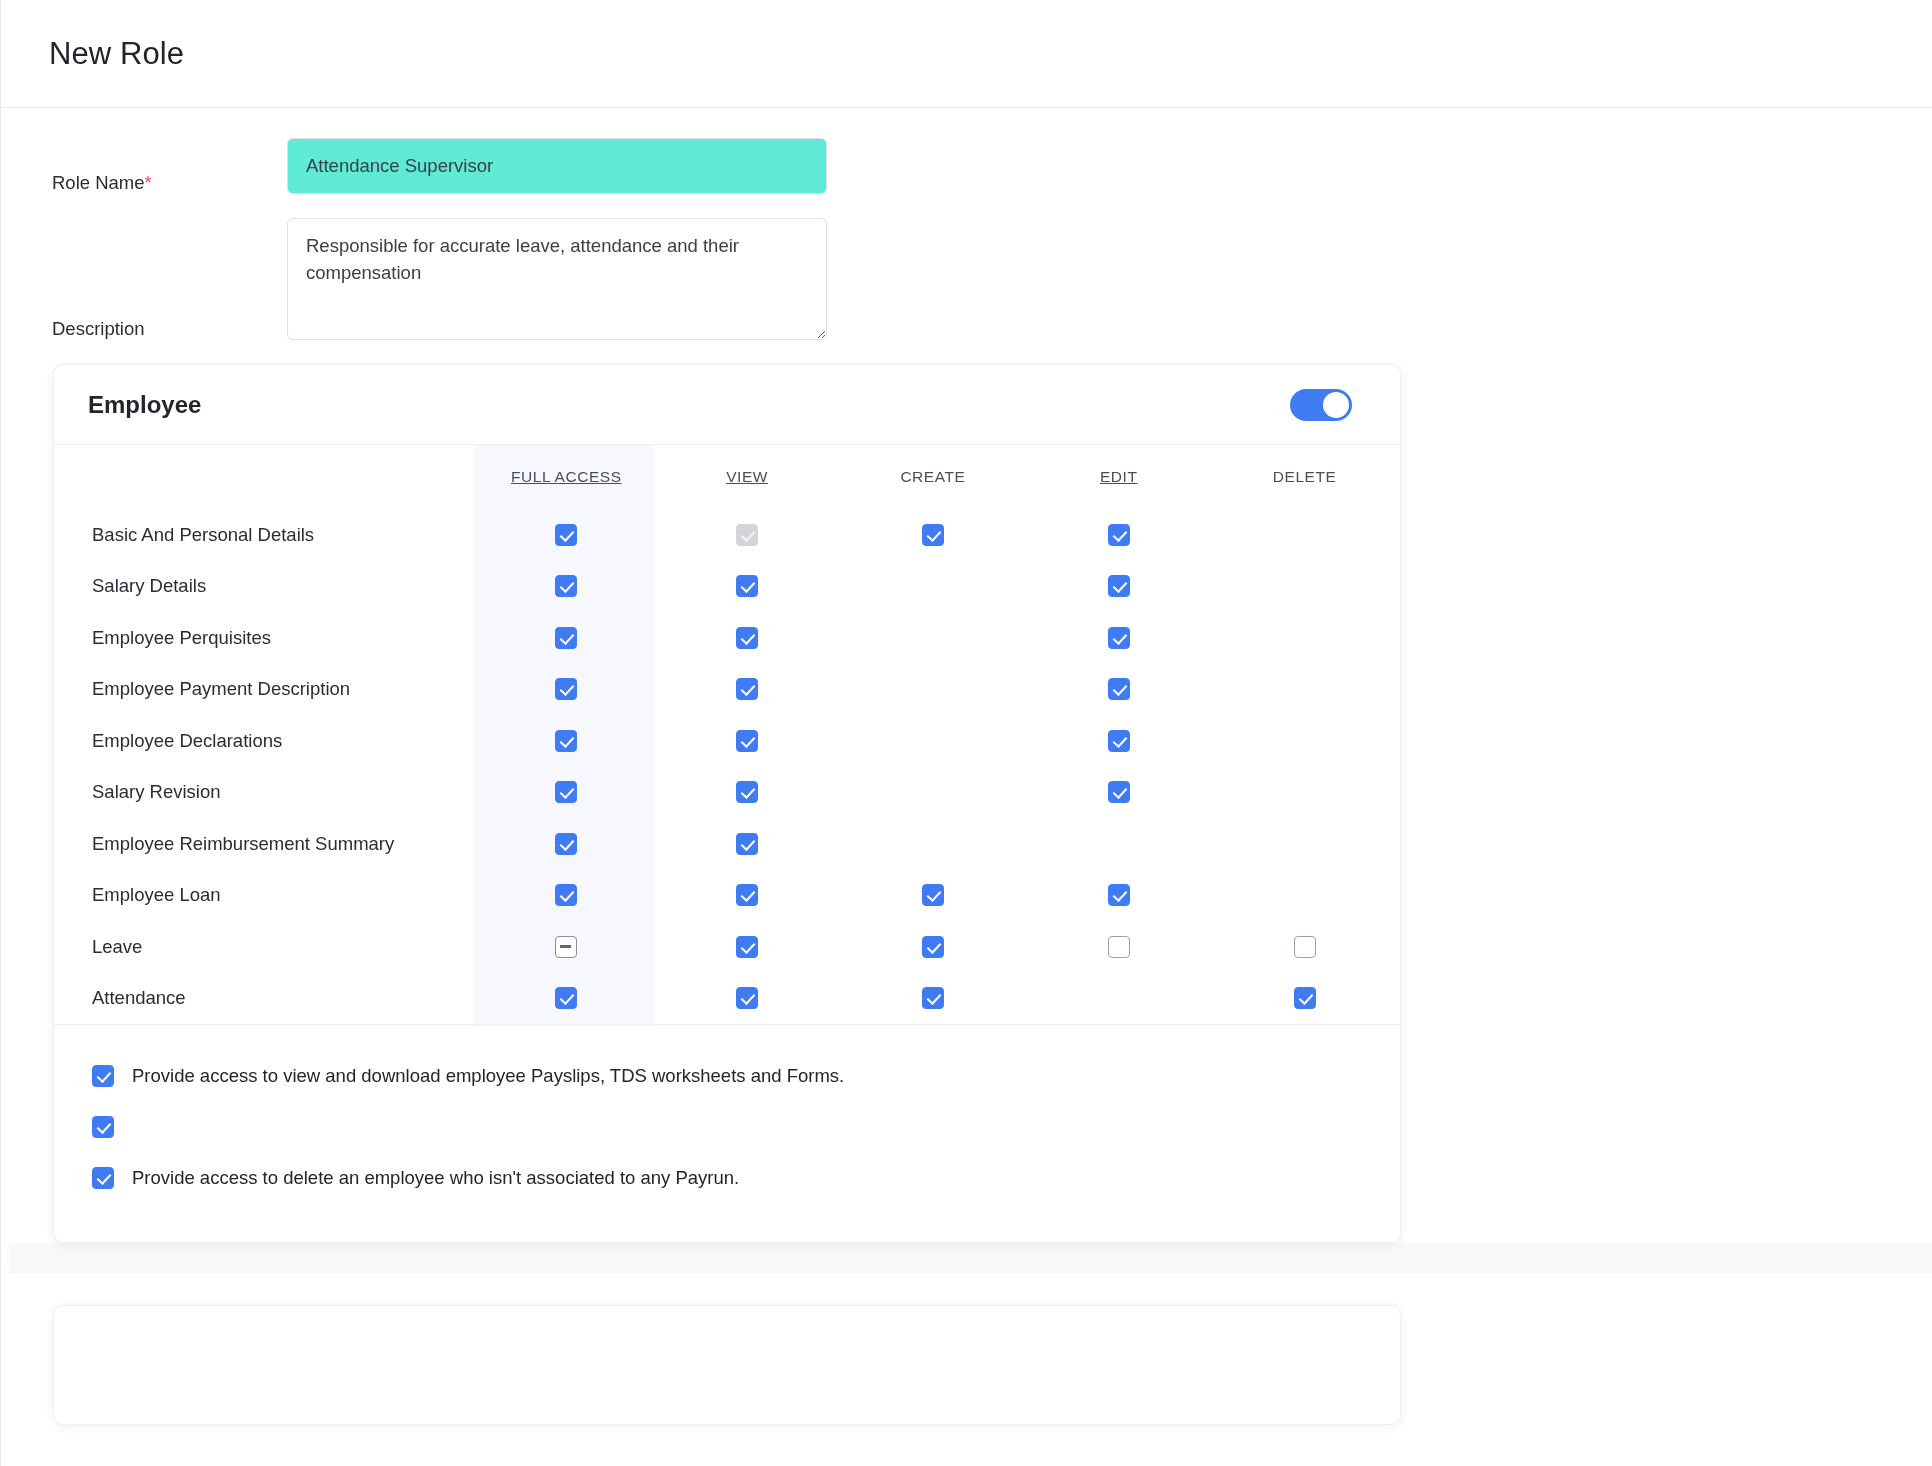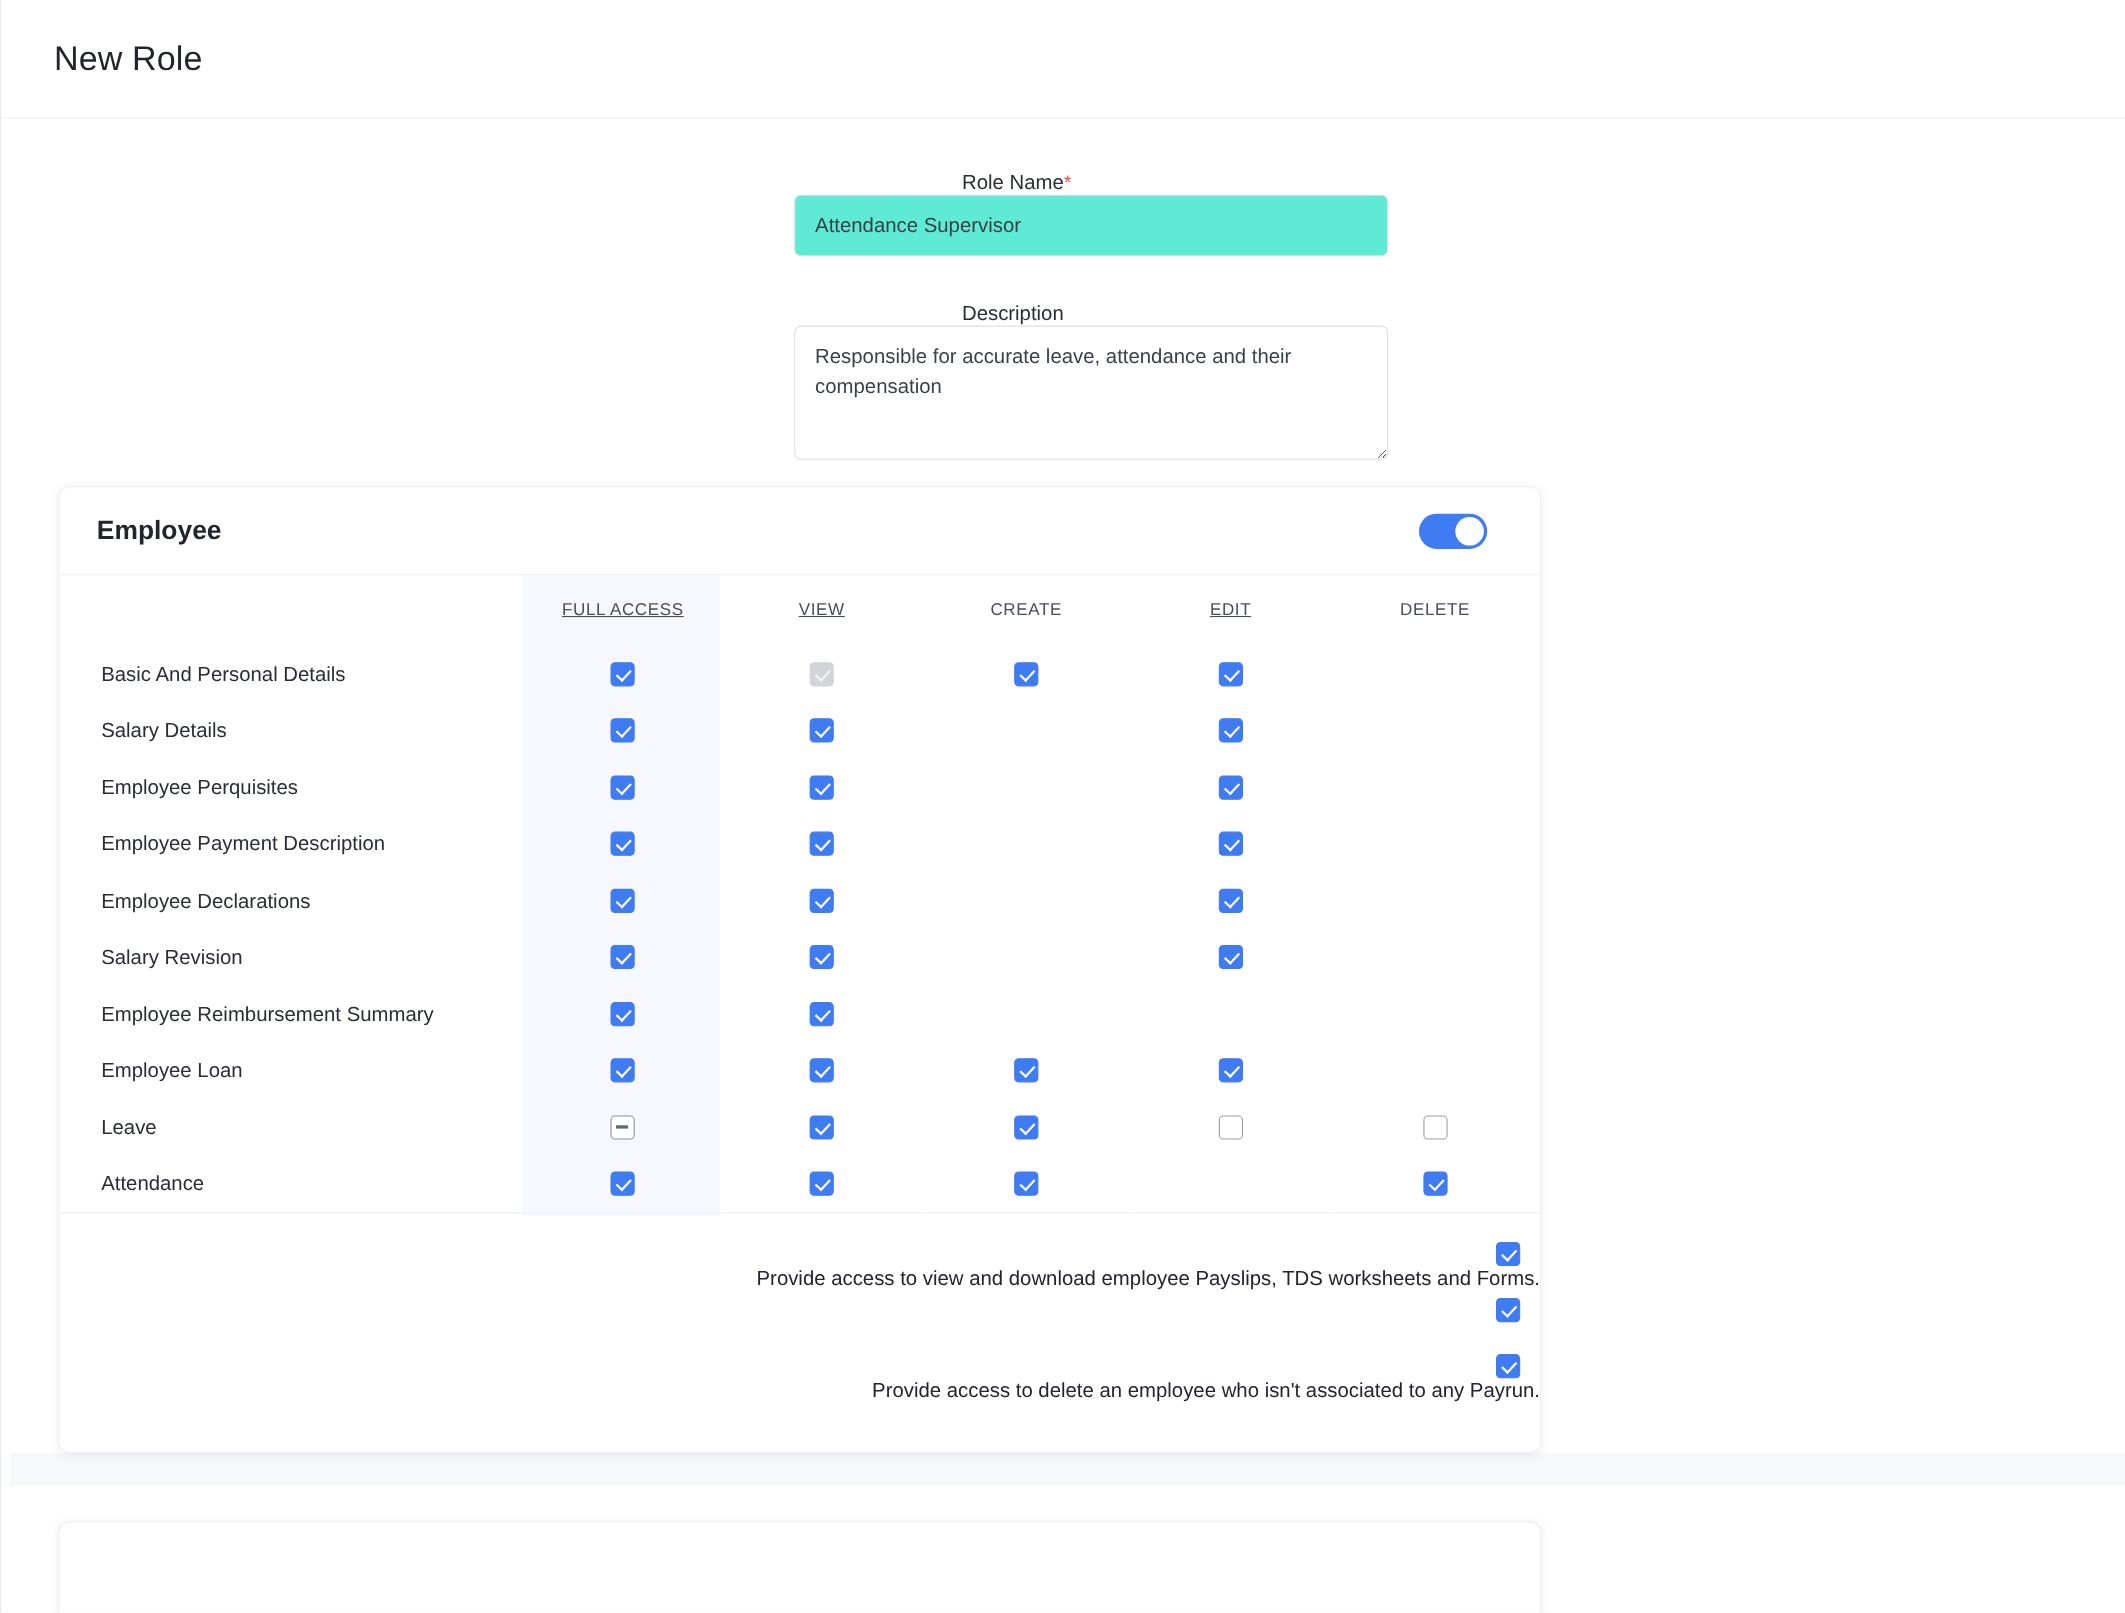--- a/index.html
+++ b/index.html
@@ -36,24 +36,23 @@
     letter-spacing: 0.1px;
   }
 
   
   .form-area {
     padding: 30px 0 0 0;
     background: #ffffff;
   }
   .form-row {
     display: flex;
-    align-items: center;
+    align-items: flex-end;
     padding-left: 51px;
     margin-bottom: 24px;
-    flex-direction: column;
   }
   .form-label {
     width: 235px;
     padding-top: 17px;
     font-size: 18.5px;
     color: #2a2d33;
     font-weight: 400;
     flex-shrink: 0;
   }
   .req-star { color: #f04c4c; font-size: 18px; }
@@ -235,23 +234,22 @@
     background: #ffffff;
     border: 1.5px solid #9aa0a8;
   }
 
   
   .options {
     padding: 24px 0 38px 38px;
   }
   .option-row {
     display: flex;
-    align-items: flex-end;
+    align-items: center;
     height: 51px;
-    flex-direction: column;
   }
   .option-row .cb { margin-right: 18px; }
   .option-label {
     font-size: 18.5px;
     color: #22252a;
   }
 
   
   .card-next {
     margin: 32px 0 0 52px;

